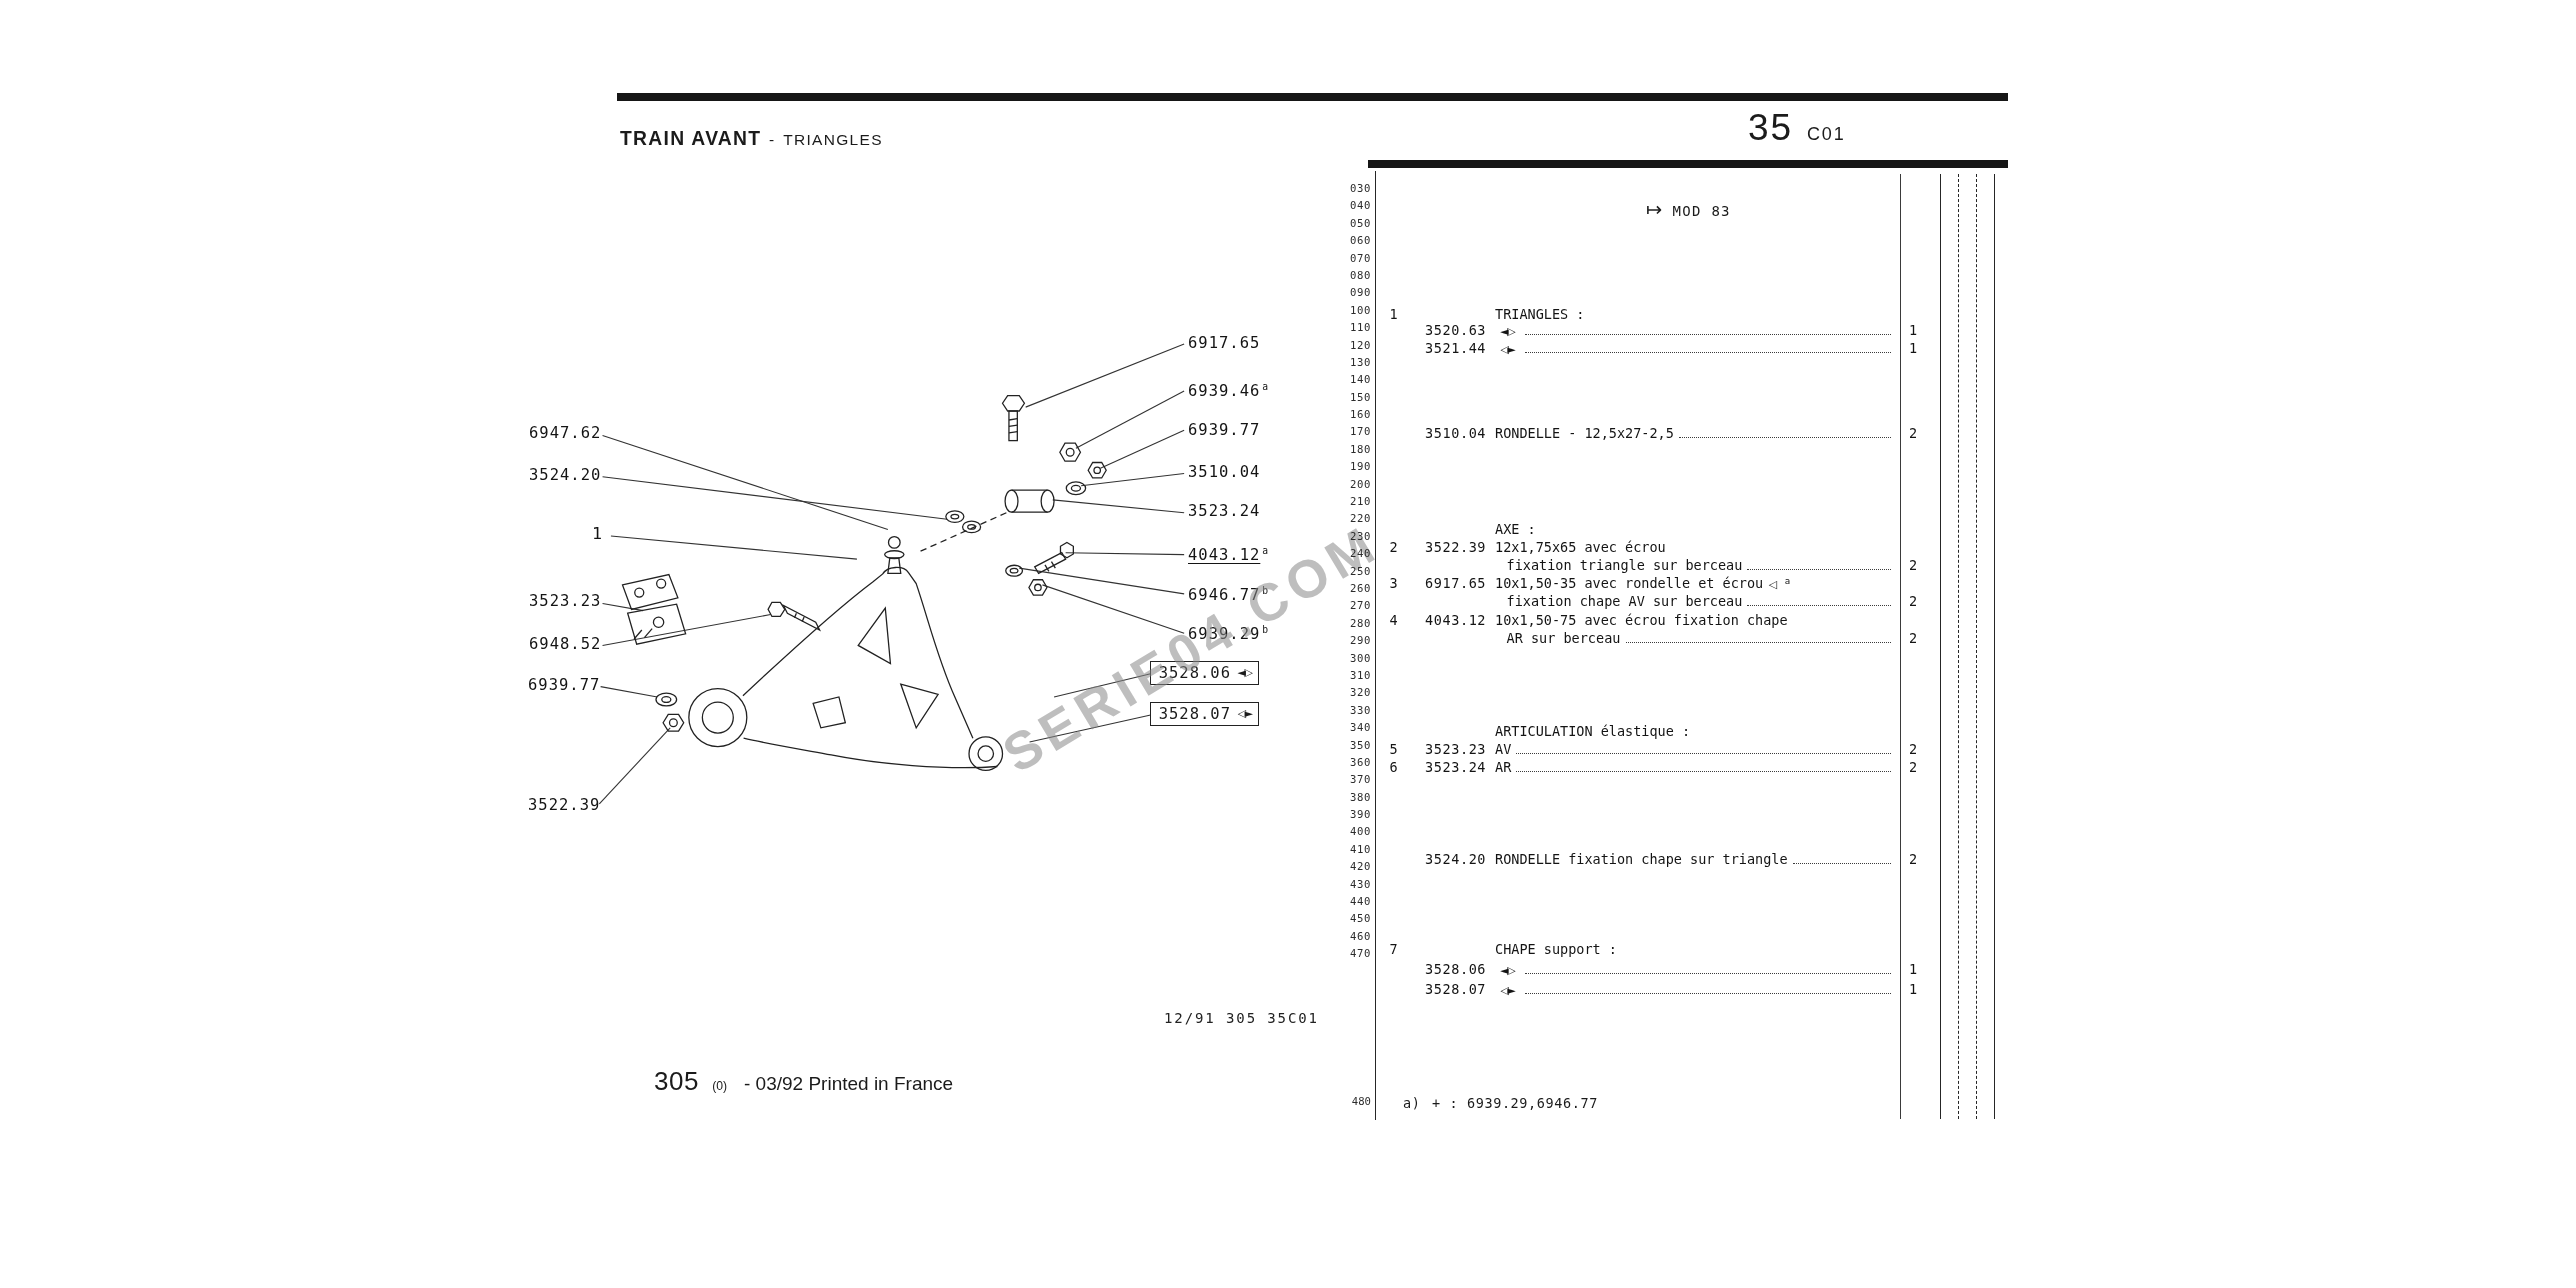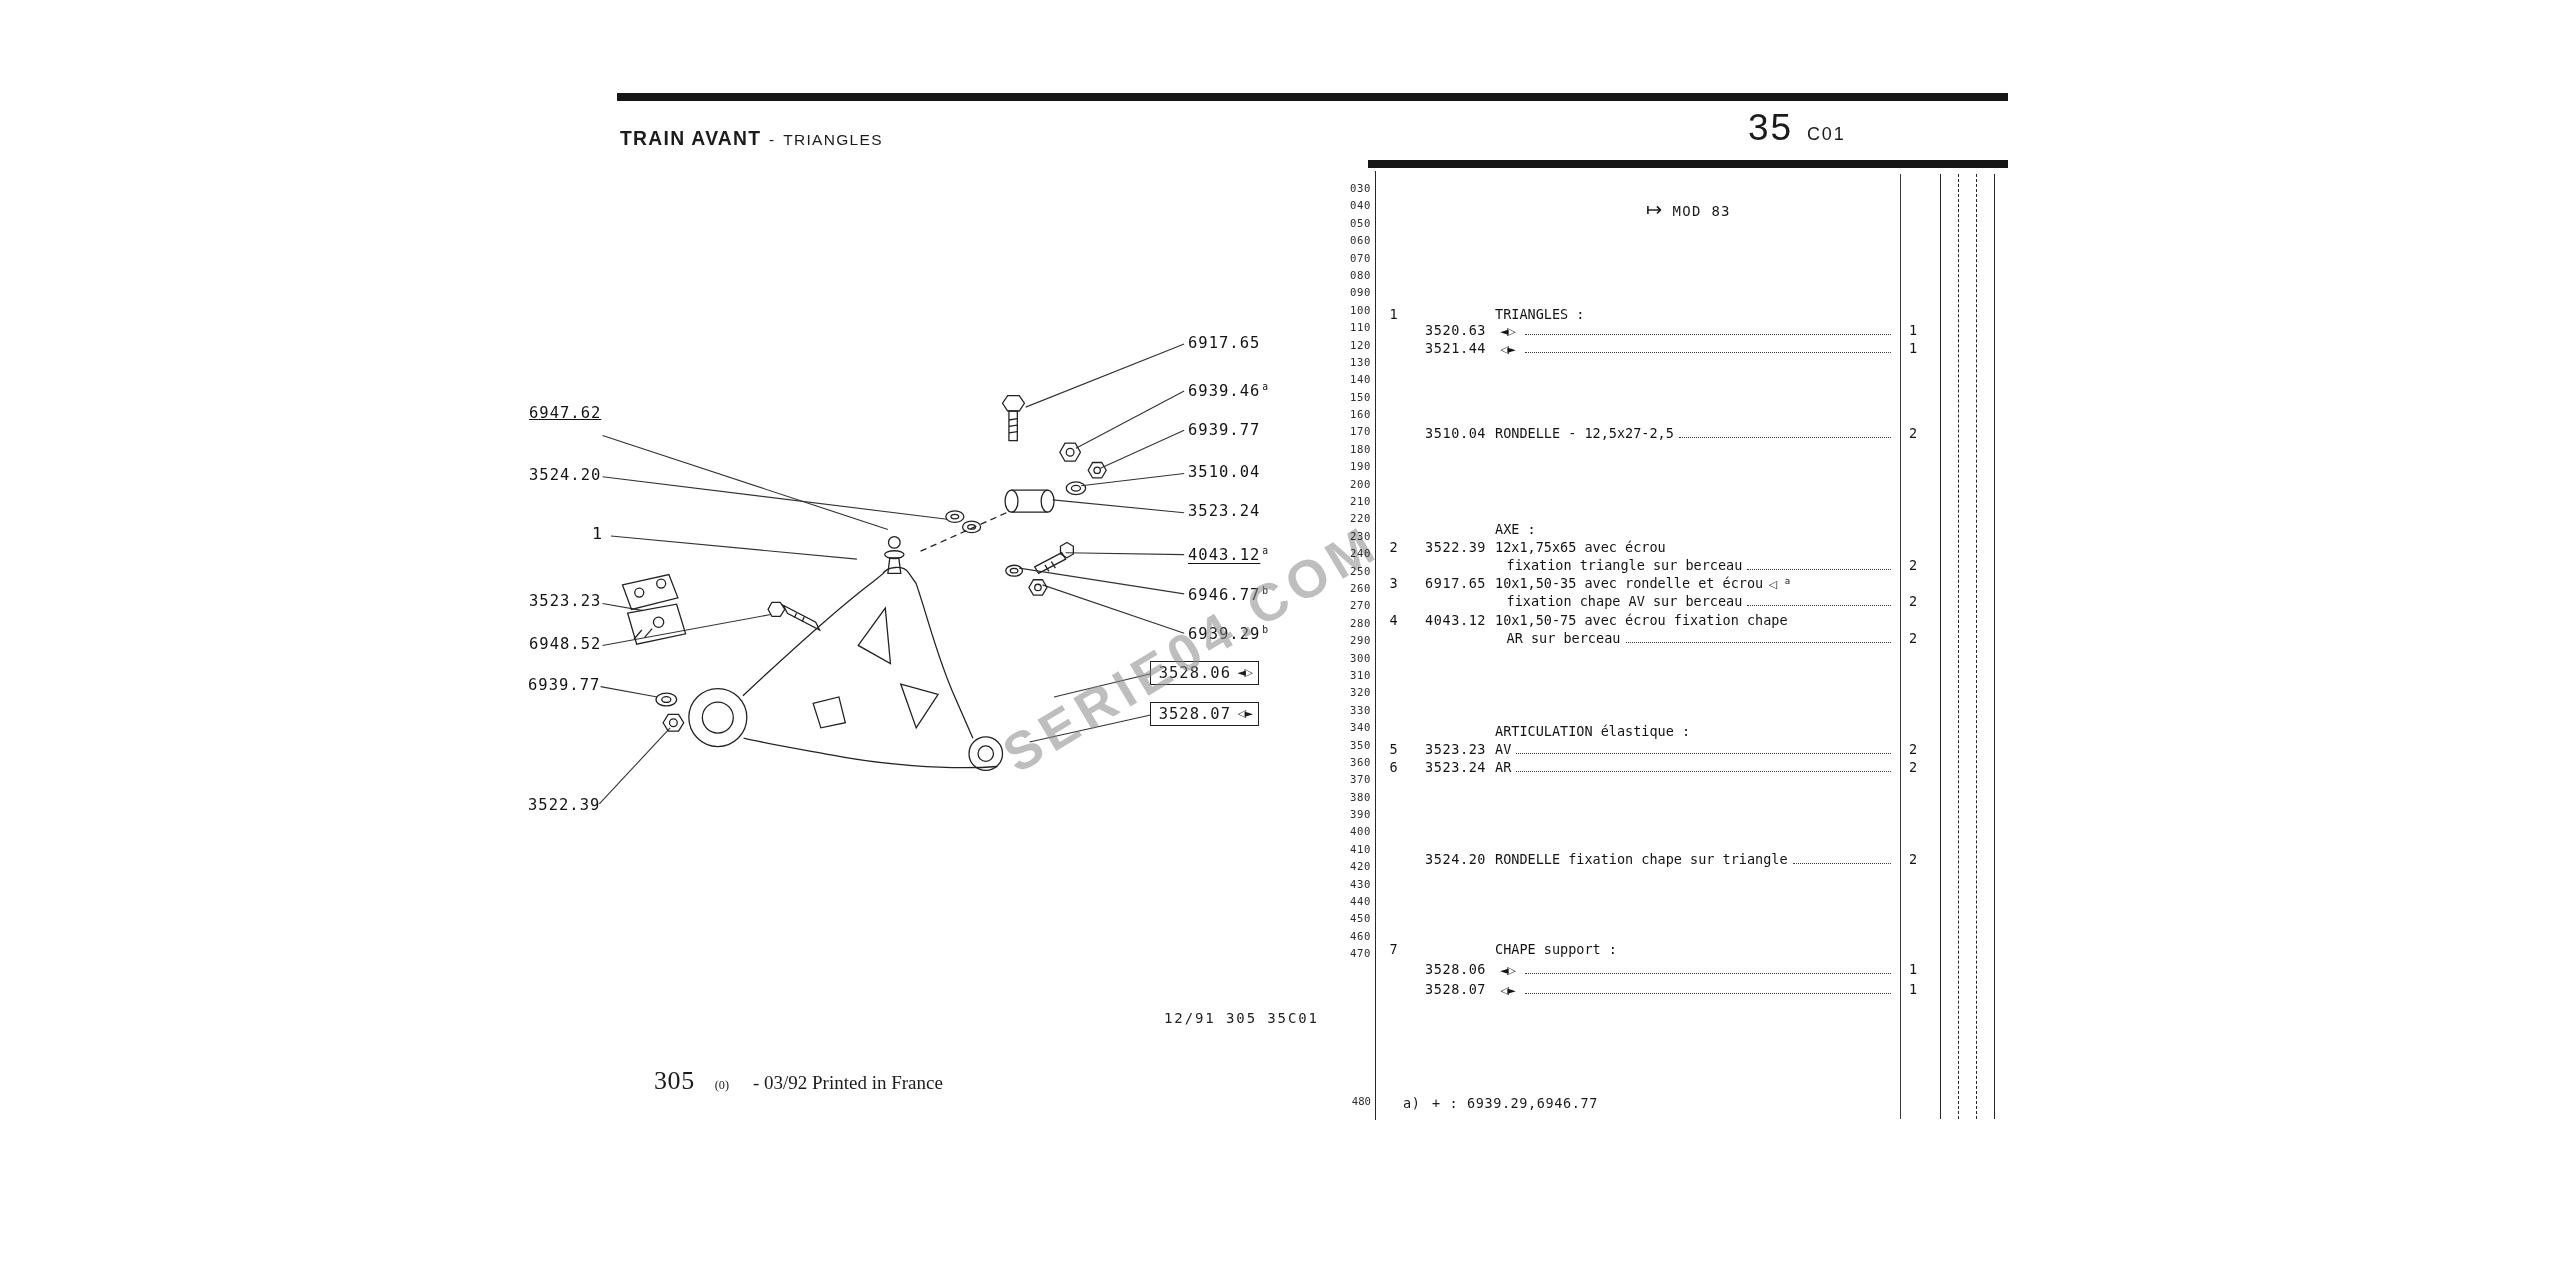--- a/index.html
+++ b/index.html
@@ -44,22 +44,22 @@
   .c-desc.ind{padding-left:11.6px;}
   .c-marker{flex:none;padding:0 5.2px;}
   .c-sup{flex:none;font-size:9px;vertical-align:super;position:relative;top:-4.5px;margin-left:3.9px;}
   .c-dots{flex:1;align-self:flex-end;margin:0 6.4px 4.5px 5.2px;border-bottom:1.6px dotted #3c3c3c;min-width:10.3px;height:0;}
   .c-qty{width:32px;flex:none;text-align:center;}
   .modline{position:absolute;left:1646px;top:198px;display:flex;gap:9px;align-items:baseline;font-size:14px;letter-spacing:1.3px;}
   .mod-arrow{font-size:19.3px;font-family:"DejaVu Sans",sans-serif;}
   .footnote{position:absolute;left:1403px;top:1095px;display:flex;gap:11.6px;font-size:13.5px;letter-spacing:0.6px;}
   
   .figref{position:absolute;left:1128px;top:1010px;font-size:14px;letter-spacing:1.9px;color:#222;margin-left:36px;}
-  .docline{position:absolute;left:654px;top:1066px;display:flex;align-items:baseline;gap:20px;
-           font-family:Liberation Serif, serif;}
+  .docline{position:absolute;left:654px;top:1066px;display:flex;align-items:baseline;gap:13px;
+           font-family:Liberation Sans, sans-serif;}
   .doc-num{font-size:26px;letter-spacing:0.6px;}
   .doc-idx{font-size:12.2px;}
   .doc-note{font-size:19px;margin-left:3.9px;}
   
   .watermark{position:absolute;left:1008px;top:728px;transform:rotate(-31deg);transform-origin:left center;
              font-family:"Liberation Sans",sans-serif;font-size:53px;font-weight:bold;letter-spacing:6.4px;
              color:#8a8a8a;opacity:0.55;}
   
   .draw{position:absolute;left:580px;top:322px;}
   .draw *{vector-effect:none;}
@@ -205,21 +205,21 @@
 <div class="dlabel" style="left:1188px;top:624px;"><span>6939.29</span><span class="sup">b</span></div>
 <div class="dbox" style="left:1150px;top:661px;">
     <span>3528.06</span>
     <span class="marker">◄▷</span>
   </div>
 <div class="dbox" style="left:1150px;top:702px;">
     <span>3528.07</span>
     <span class="marker">◁►</span>
   </div>
 
-<div class="dlabel" style="left:529px;top:404px;text-decoration:underline;"><span>6947.62</span></div>
+<div class="dlabel" style="left:529px;top:424px;"><span>6947.62</span></div>
 <div class="dlabel" style="left:529px;top:466px;"><span>3524.20</span></div>
 <div class="dlabel" style="left:592px;top:523px;font-size:16.7px;"><span>1</span></div>
 <div class="dlabel" style="left:529px;top:592px;"><span>3523.23</span></div>
 <div class="dlabel" style="left:529px;top:635px;"><span>6948.52</span></div>
 <div class="dlabel" style="left:528px;top:676px;"><span>6939.77</span></div>
 <div class="dlabel" style="left:528px;top:796px;"><span>3522.39</span></div>
 
 <div class="watermark">SERIE04.COM</div>
 
 <div class="vline" style="left:1375px;top:171px;height:949px;"></div>

